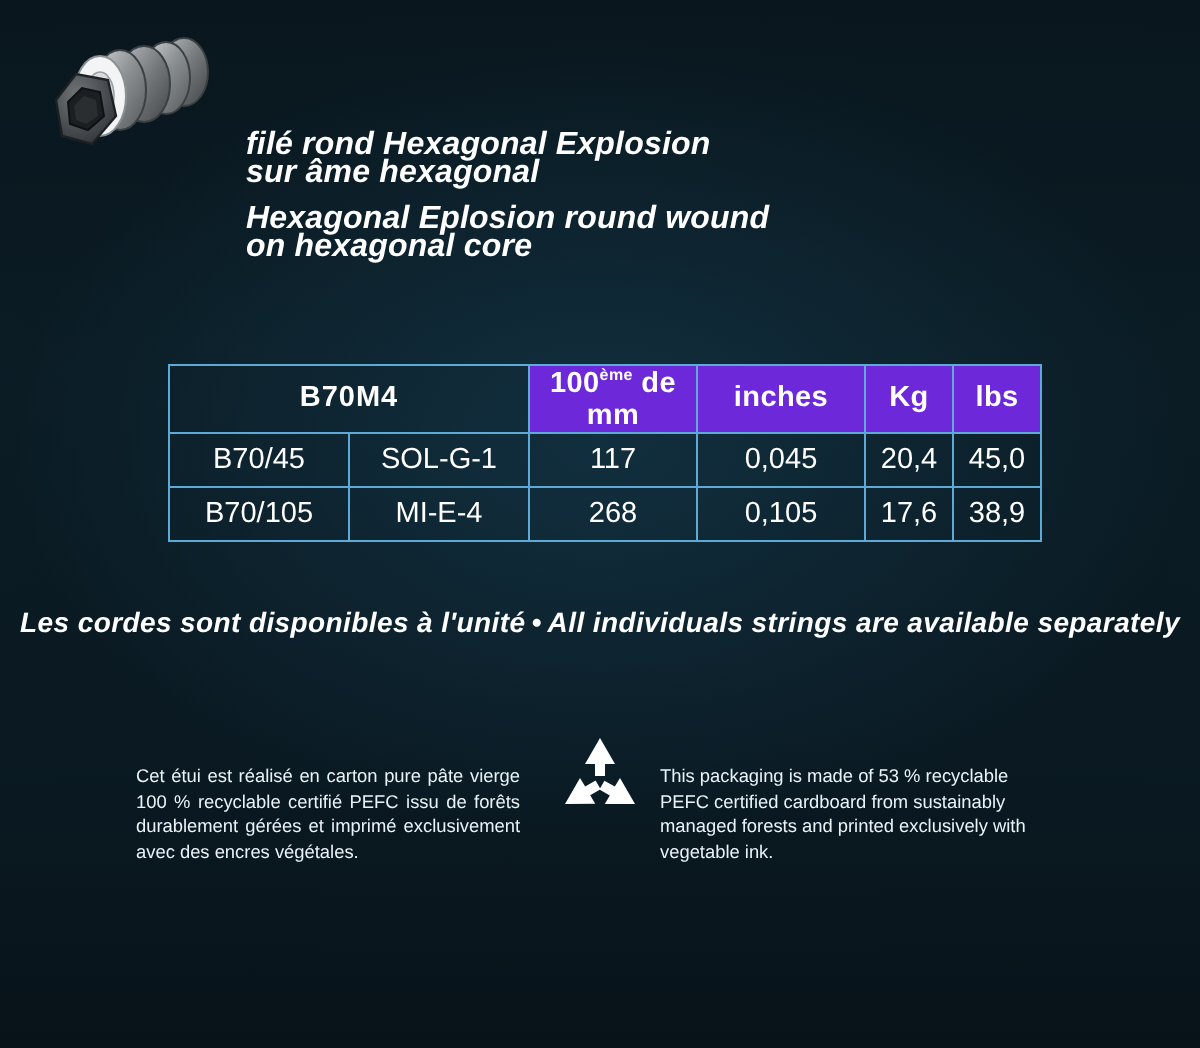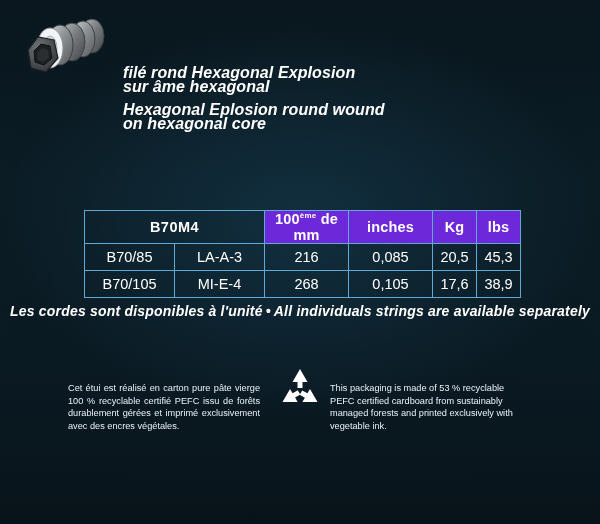--- a/index.html
+++ b/index.html
@@ -49,21 +49,20 @@
   }
   .caption-fr { top: 66px; }
   .caption-en { top: 103px; }
 
   
   .table-wrap {
     position: absolute;
     left: 84px;
     top: 182px;
     width: 436px;
-    margin-top: 28px;
   }
   table.specs {
     border-collapse: collapse;
     width: 436px;
     table-layout: fixed;
   }
   table.specs col.c0 { width: 90px; }
   table.specs col.c1 { width: 90px; }
   table.specs col.c2 { width: 84px; }
   table.specs col.c3 { width: 84px; }
@@ -214,26 +213,26 @@
       <tr>
         <th class="title-cell" colspan="2">B70M4</th>
         <th class="hdr"><span>100</span><span class="sup">ème</span><span> de mm</span></th>
         <th class="hdr">inches</th>
         <th class="hdr">Kg</th>
         <th class="hdr">lbs</th>
       </tr>
     </thead>
     <tbody>
       <tr>
-        <td class="ref">B70/85</td>
-        <td class="model">LA-A-3</td>
-        <td>216</td>
-        <td>0,085</td>
-        <td>20,5</td>
-        <td>45,3</td>
+        <td class="ref">B70/45</td>
+        <td class="model">SOL-G-1</td>
+        <td>117</td>
+        <td>0,045</td>
+        <td>20,4</td>
+        <td>45,0</td>
       </tr>
       <tr>
         <td class="ref">B70/105</td>
         <td class="model">MI-E-4</td>
         <td>268</td>
         <td>0,105</td>
         <td>17,6</td>
         <td>38,9</td>
       </tr>
     </tbody>

